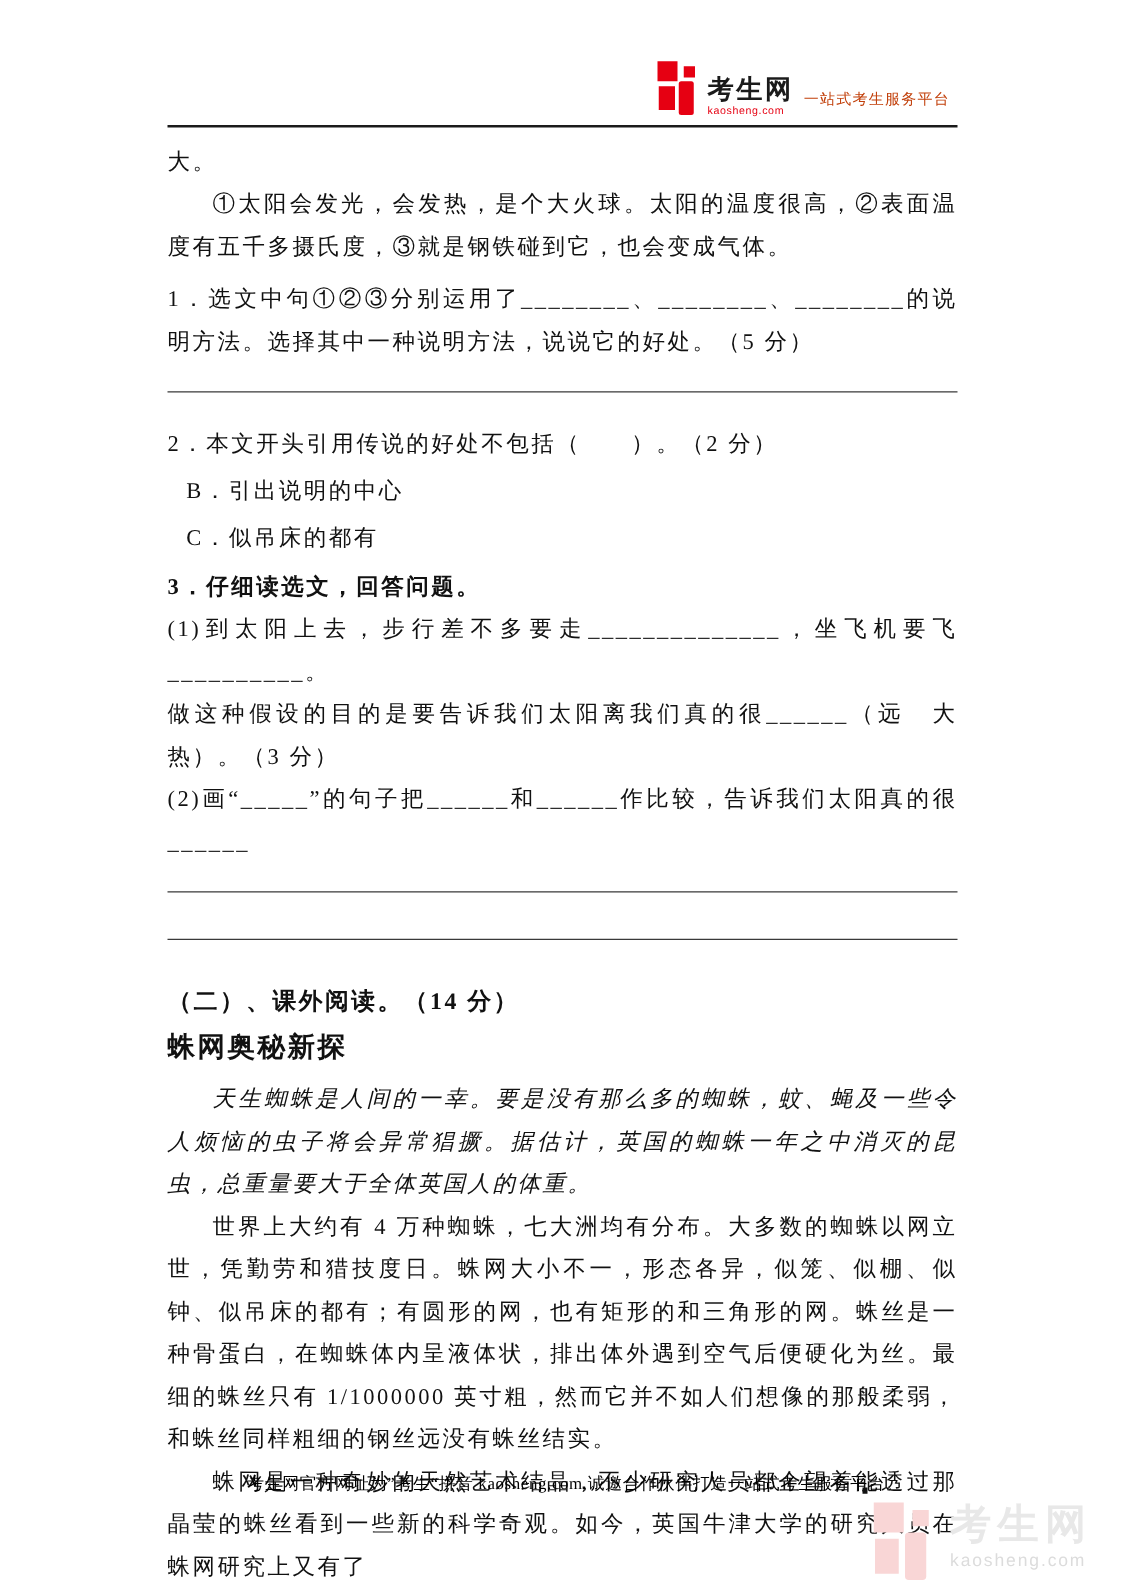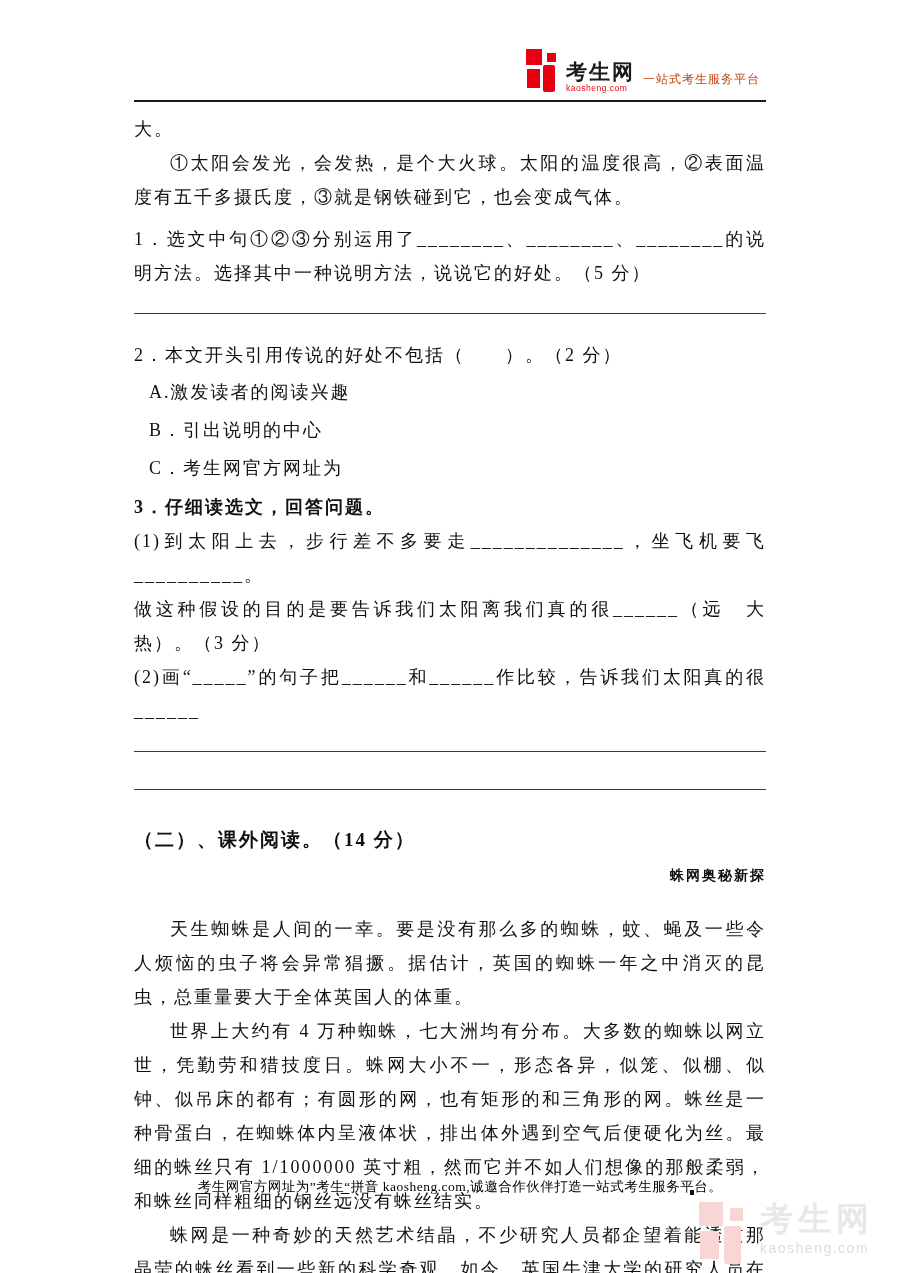--- a/index.html
+++ b/index.html
@@ -42,22 +42,22 @@
   main p { margin:0; font-size:18px; line-height:34px; letter-spacing:2px; text-align:justify; }
   .indent { text-indent:2em; }
   .carryover { margin-top:10px; }
   .q1 { margin-top:8px; }
   .blank-row { height:24px; border-bottom:1.5px solid #3a3a3a; }
   .blank-row.tall { height:38px; }
   .q2 { margin-top:24px; }
   .options p { line-height:36px; padding-left:15px; margin-top:2px; }
   .q3 { margin-top:4px;font-weight:bold; }
   .section-heading { font-weight:bold; font-size:19px; margin-top:32px; line-height:36px; letter-spacing:2px; }
-  .passage-title { font-weight:bold; font-size:14px; text-align:right; line-height:36px; letter-spacing:2px; margin:0; }
-  .p1 { margin-top:18px; }
+  .passage-title { font-weight:bold; font-size:22px; text-align:left; line-height:36px; letter-spacing:2px; margin:0; }
+  .p1 { margin-top:6px;font-style:italic; }
 
   
   footer.page-footer {
     position:absolute; left:0; top:1178px; width:100%;
     text-align:center;
   }
   footer.page-footer p { margin:0; font-size:13.5px; color:#000000; letter-spacing:0.5px;padding-left:20px; }
 
   .artifact-dot { position:absolute; left:690px; top:1190px; width:4px; height:5px; background:#111; }
 
@@ -97,23 +97,22 @@
 
 <main class="content-col">
   <p class="carryover">大。</p>
   <p class="indent">①太阳会发光，会发热，是个大火球。太阳的温度很高，②表面温度有五千多摄氏度，③就是钢铁碰到它，也会变成气体。</p>
 
   <p class="q1">1．选文中句①②③分别运用了________、________、________的说明方法。选择其中一种说明方法，说说它的好处。（5 分）</p>
   <div class="blank-row"></div>
 
   <p class="q2">2．本文开头引用传说的好处不包括（　　）。（2 分）</p>
   <div class="options">
-    <p>A.激发读者的阅读兴趣</p>
     <p>B．引出说明的中心</p>
-    <p>C．考生网官方网址为</p>
+    <p>C．似吊床的都有</p>
   </div>
 
   <p class="q3">3．仔细读选文，回答问题。</p>
   <p>(1)到太阳上去，步行差不多要走______________，坐飞机要飞__________。</p>
   <p>做这种假设的目的是要告诉我们太阳离我们真的很______（远　大　热）。（3 分）</p>
   <p>(2)画“_____”的句子把______和______作比较，告诉我们太阳真的很______</p>
   <div class="blank-row"></div>
   <div class="blank-row tall"></div>
 
   <p class="section-heading">（二）、课外阅读。（14 分）</p>

